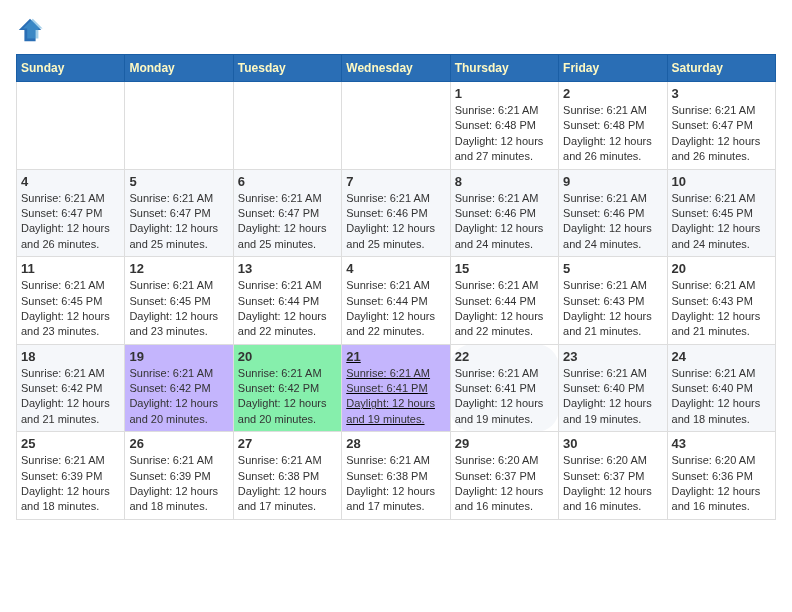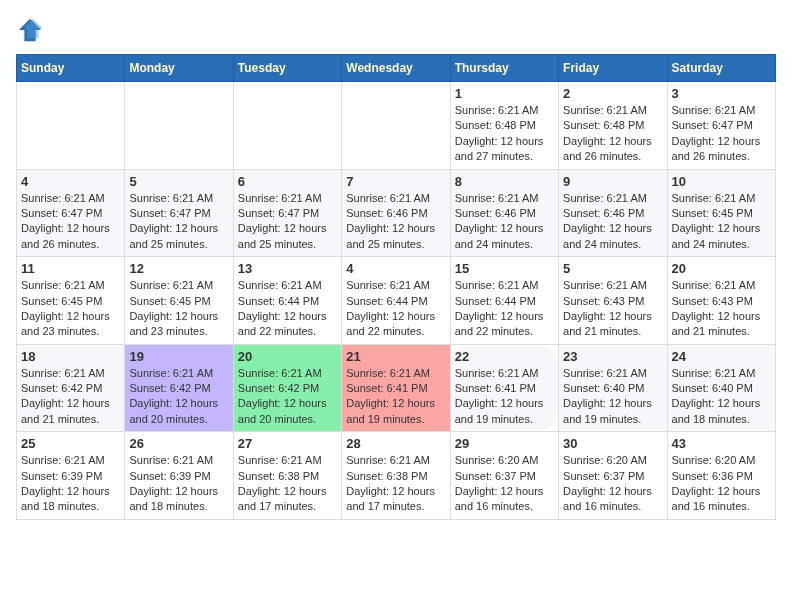--- a/index.html
+++ b/index.html
@@ -239,21 +239,21 @@
           <div class="day-info" style="white-space: pre-line;">Sunrise: 6:21 AM
 Sunset: 6:42 PM
 Daylight: 12 hours and 20 minutes.</div>
         </td>
         <td style="background: #86efac;">
           <div class="day-num">20</div>
           <div class="day-info" style="white-space: pre-line;">Sunrise: 6:21 AM
 Sunset: 6:42 PM
 Daylight: 12 hours and 20 minutes.</div>
         </td>
-        <td style="background: #fca5a5;">
+        <td style="background: #c4b5fd; text-decoration: underline;">
           <div class="day-num">21</div>
           <div class="day-info" style="white-space: pre-line;">Sunrise: 6:21 AM
 Sunset: 6:41 PM
 Daylight: 12 hours and 19 minutes.</div>
         </td>
         <td style="background: rgb(245, 247, 250); border-radius: 23px;">
           <div class="day-num">22</div>
           <div class="day-info" style="white-space: pre-line;">Sunrise: 6:21 AM
 Sunset: 6:41 PM
 Daylight: 12 hours and 19 minutes.</div>

